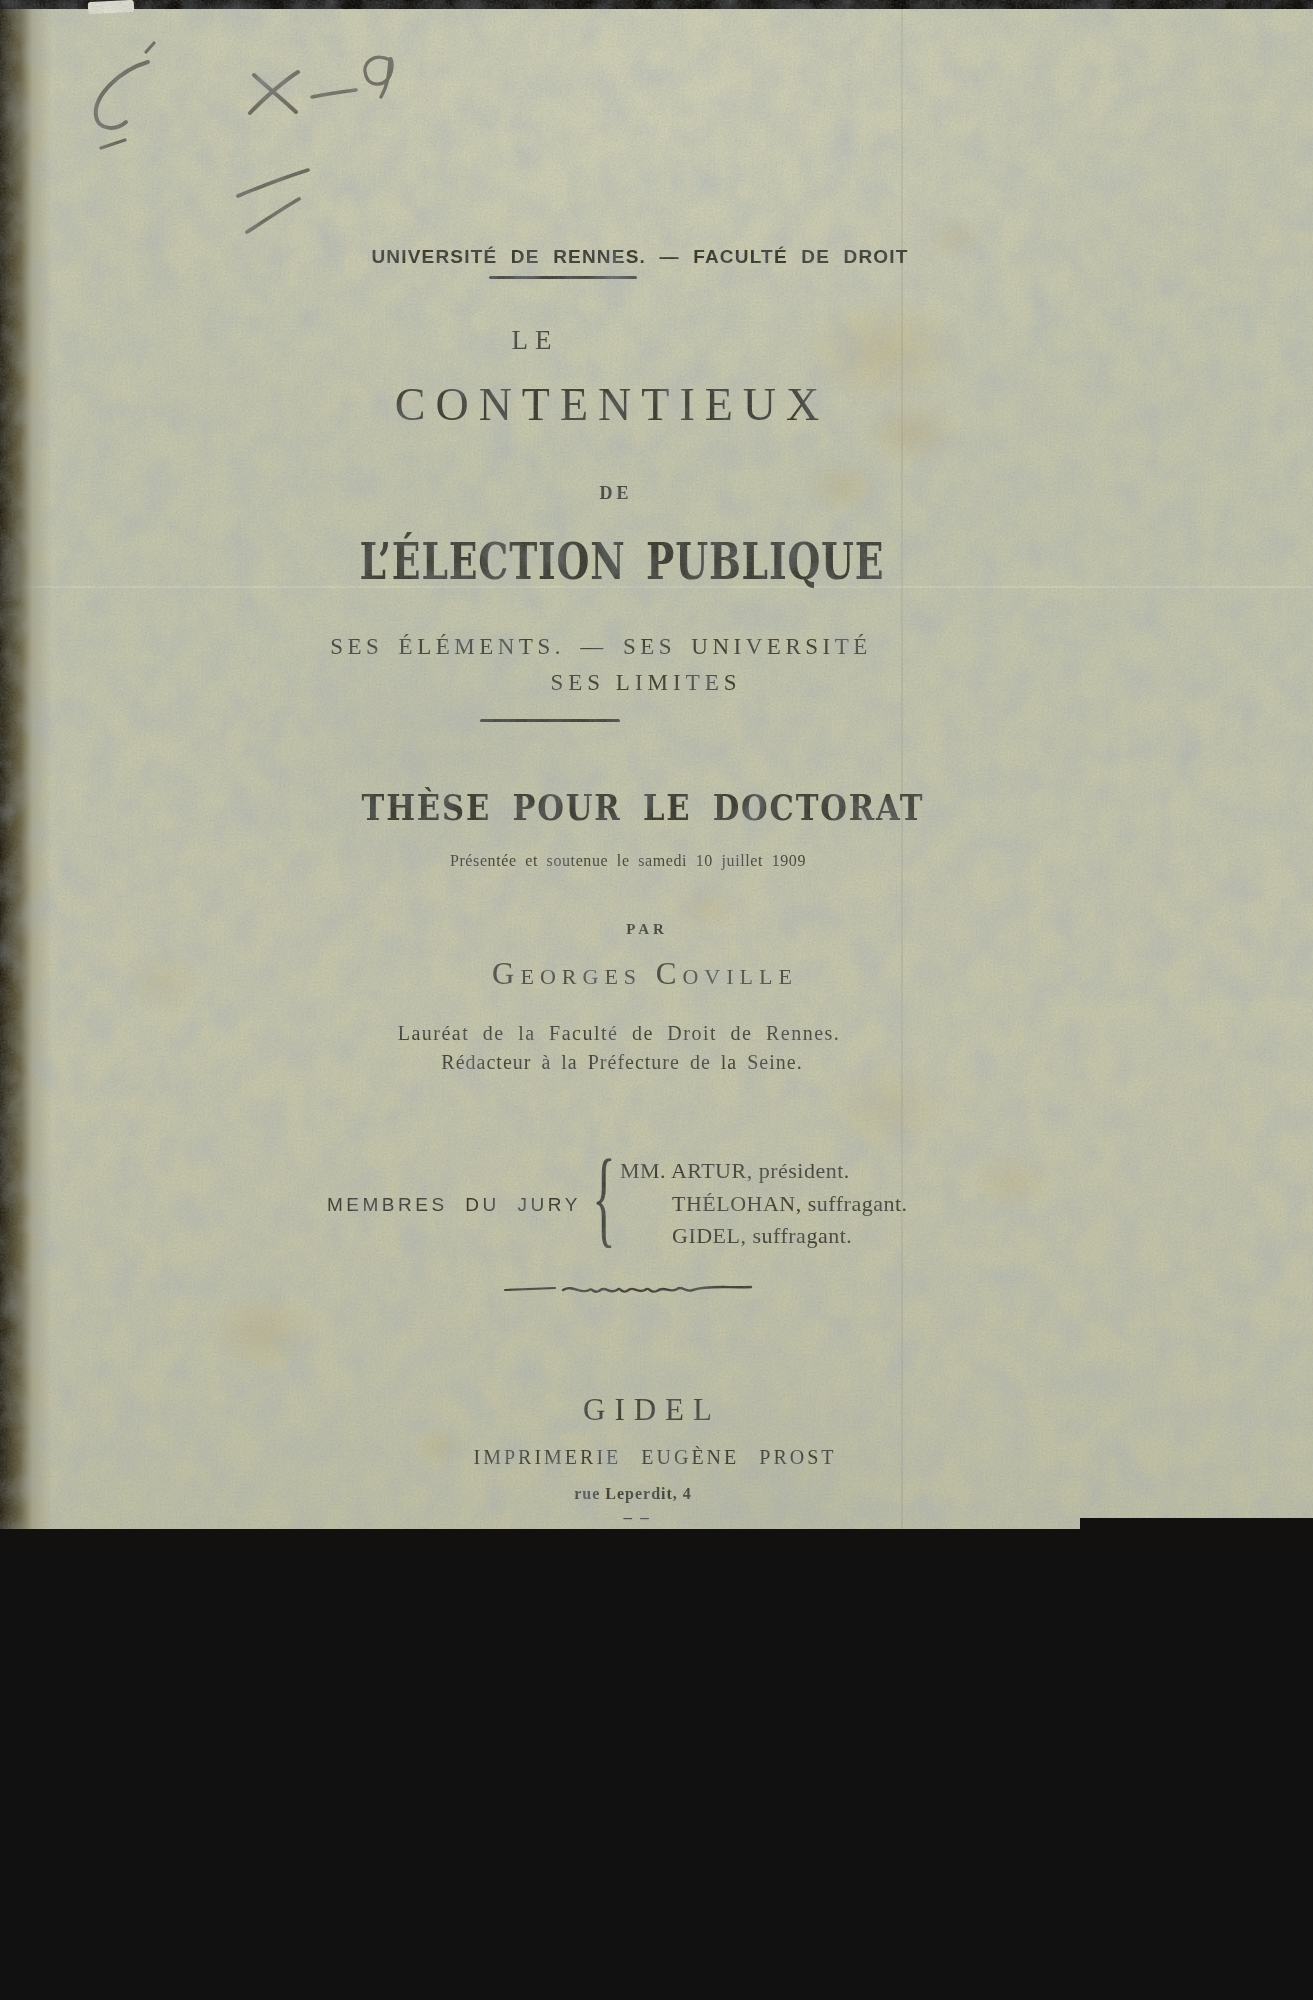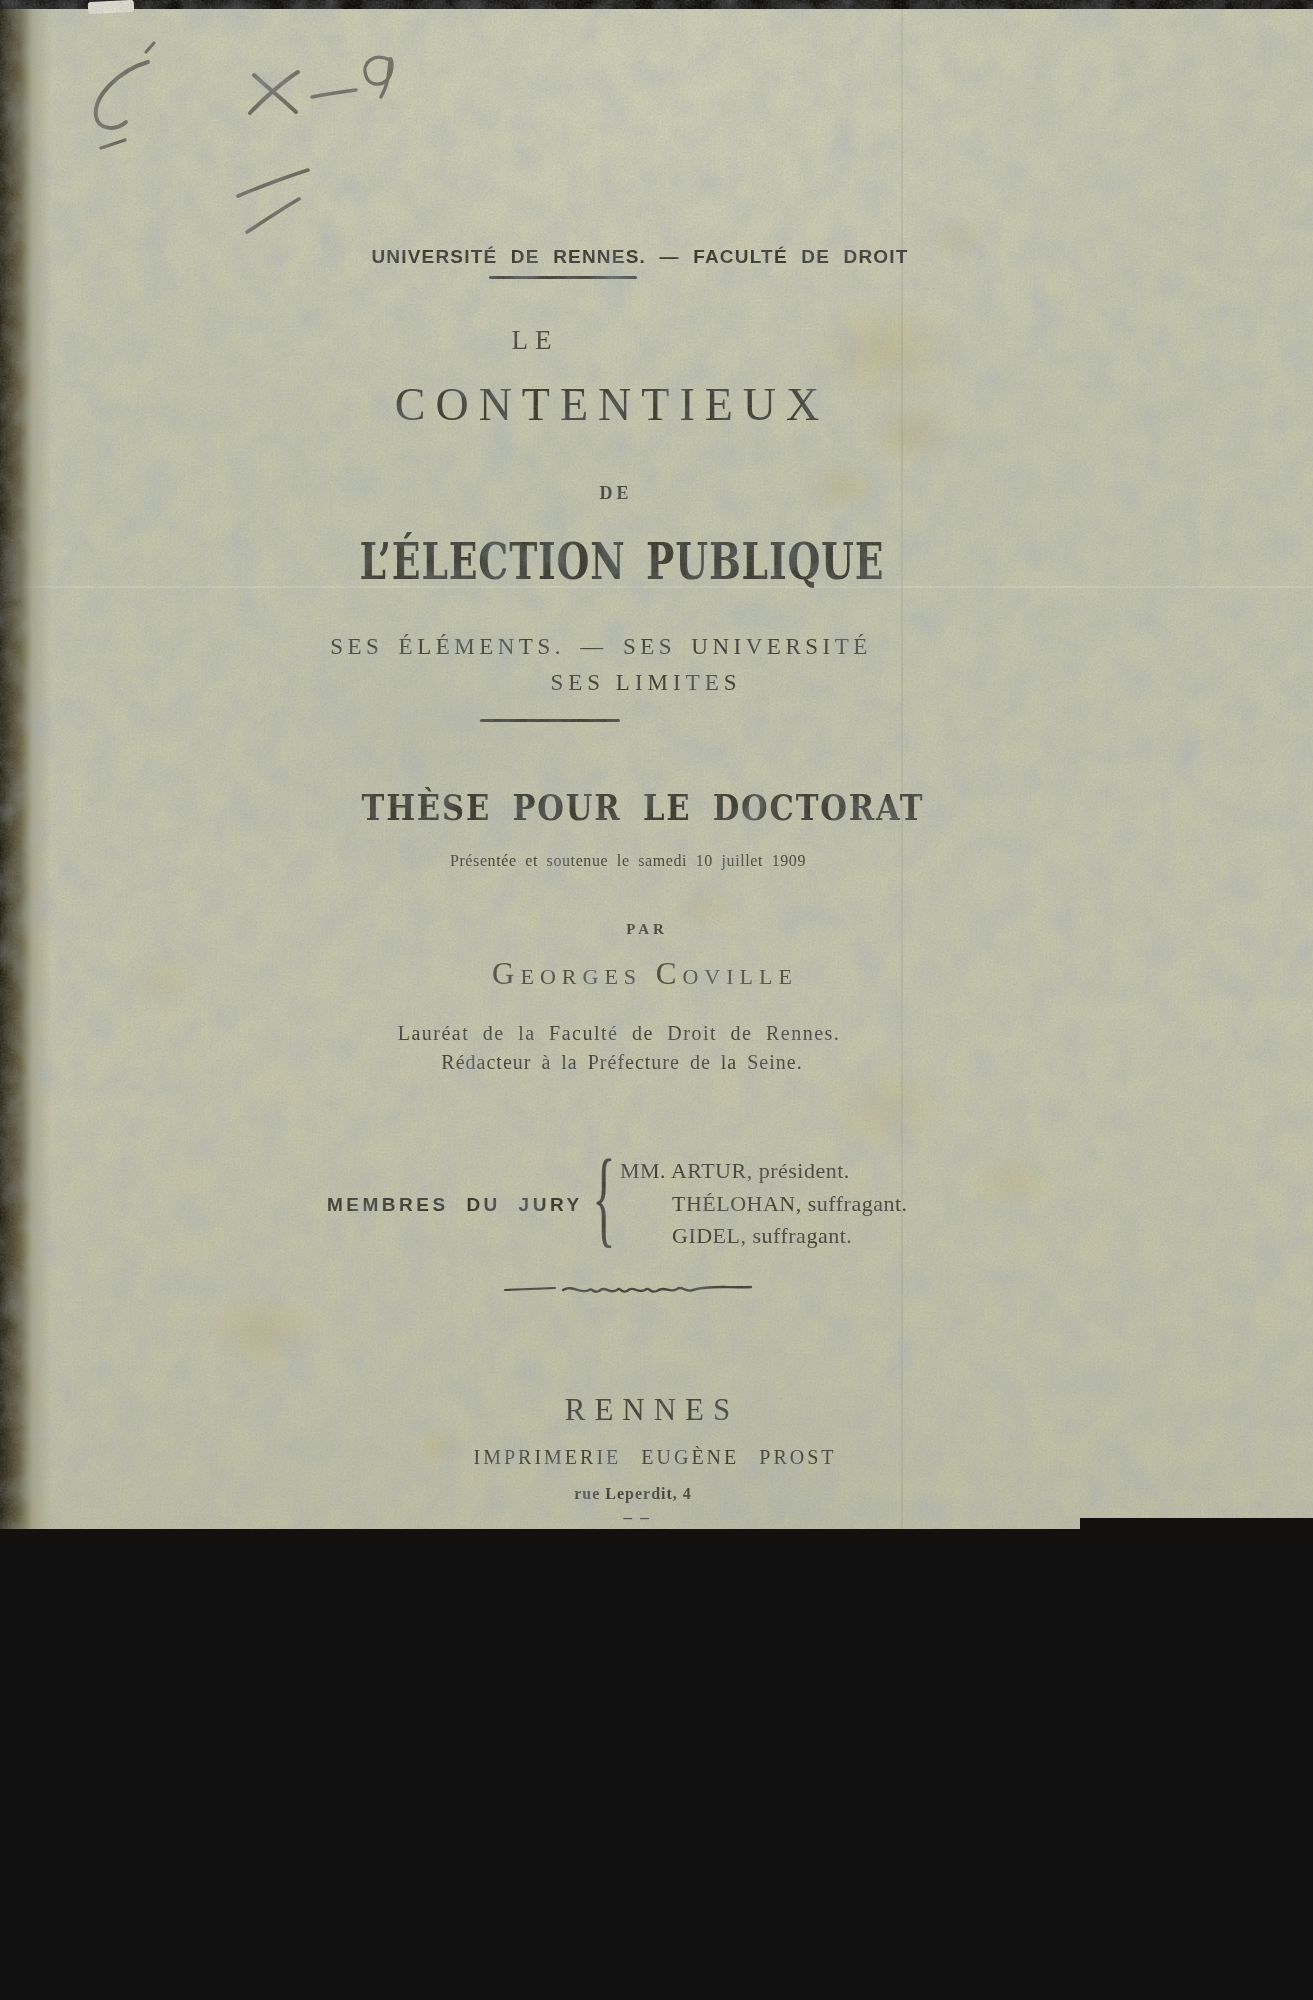--- a/index.html
+++ b/index.html
@@ -47,21 +47,21 @@
 
   .thesis-heading{left:643px;top:786px;font-family:"DejaVu Serif",serif;font-weight:700;
     font-size:34px;letter-spacing:2px;word-spacing:10px;color:#393a31;
     transform:translateX(-50%) scale(.9,1.05);transform-origin:center top;}
   .defense{left:628px;top:852px;font-size:16px;letter-spacing:.6px;word-spacing:4px;color:#3c3e35;}
   .par{left:647px;top:921px;font-size:15px;font-weight:700;letter-spacing:4px;color:#3c3d34;}
   .author{left:645px;top:956px;font-size:31px;font-variant:small-caps;letter-spacing:6px;color:#45483f;}
   .cred1{left:619px;top:1022px;font-size:20px;letter-spacing:1.5px;word-spacing:7px;color:#3c3e35;}
   .cred2{left:622px;top:1051px;font-size:20px;letter-spacing:1px;word-spacing:4px;color:#3c3e35;}
 
-  .jury-label{left:327px;top:1194px;font-family:"Liberation Sans",sans-serif;font-weight:700;
+  .jury-label{left:327px;top:1194px;font-family:"Liberation Sans",sans-serif;font-weight:400;
     font-size:19px;letter-spacing:3.5px;word-spacing:9px;color:#34352d;}
   .jury-brace{left:604px;top:1144px;font-size:108px;line-height:1;color:#3d3e36;
     transform:translateX(-50%) scaleX(.45);transform-origin:center top;font-weight:400;}
   .jury-m0{left:620px;top:1158px;font-size:22px;letter-spacing:.5px;color:#3b3c33;}
   .jury-m1{left:672px;top:1191px;font-size:22px;letter-spacing:.5px;color:#3b3c33;}
   .jury-m2{left:672px;top:1223px;font-size:22px;letter-spacing:.5px;color:#3b3c33;}
 
   .city{left:652px;top:1392px;font-size:31px;letter-spacing:9px;color:#393b32;}
   .printer{left:655px;top:1446px;font-size:20px;letter-spacing:3px;word-spacing:12px;color:#3b3d34;}
   .address{left:633px;top:1485px;font-size:16px;font-weight:700;letter-spacing:1px;color:#3d3f36;}
@@ -144,21 +144,21 @@
   <div class="abs jury-brace layer-text">{</div>
   <div class="abs jury-m0 layer-text">MM. ARTUR, président.</div>
   <div class="abs jury-m1 layer-text">THÉLOHAN, suffragant.</div>
   <div class="abs jury-m2 layer-text">GIDEL, suffragant.</div>
 
   <svg class="abs layer-text" style="left:503px;top:1281px;" width="250" height="18" viewBox="0 0 250 18">
     <path d="M2,9 L52,7" fill="none" stroke="#3f4038" stroke-width="2.2" stroke-linecap="round"></path>
     <path d="M60,9 C70,3 78,14 86,9 C90,6 89,13 96,10 C103,4 106,14 114,9 C118,5 117,13 124,10 C131,4 134,13 142,9 C147,5 146,13 154,10 C162,4 166,13 174,8 C180,4 181,12 190,9 C205,4 225,7 248,6" fill="none" stroke="#3f4038" stroke-width="2.4" stroke-linecap="round"></path>
   </svg>
 
-  <div class="abs cx city layer-text">RENNES</div>
+  <div class="abs cx city layer-text">GIDEL</div>
   <div class="abs cx printer layer-text">IMPRIMERIE EUGÈNE PROST</div>
   <div class="abs cx address layer-text">rue Leperdit, 4</div>
   <div class="abs cx separator layer-text">– –</div>
   <div class="abs cx year layer-text">1909</div>
 
   <svg class="texture" width="1313" height="2000">
     <filter id="fiber" x="0" y="0" width="100%" height="100%">
       <feTurbulence type="fractalNoise" baseFrequency="0.035 0.03" numOctaves="4" seed="7" result="n"></feTurbulence>
       <feColorMatrix in="n" type="matrix" values="0 0 0 0 0.37  0 0 0 0 0.42  0 0 0 0 0.50  0.8 0.8 0.8 0 -0.95"></feColorMatrix>
     </filter>

